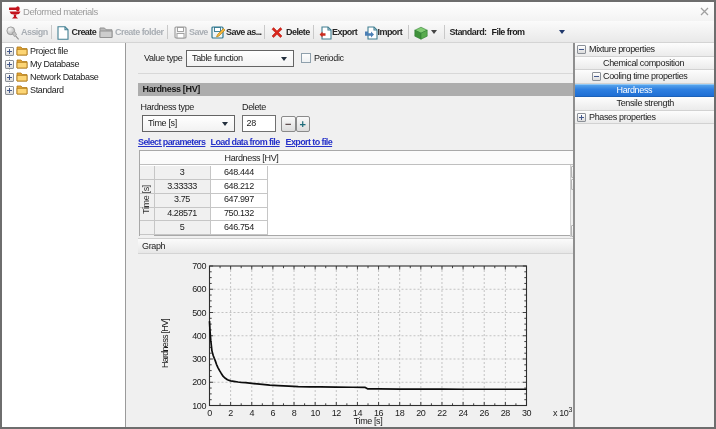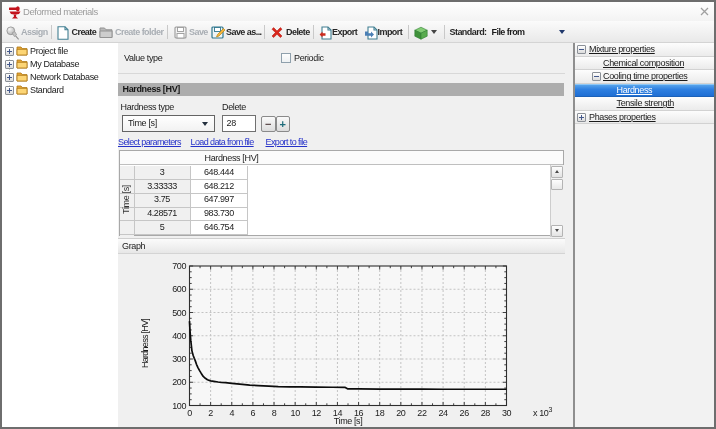--- a/index.html
+++ b/index.html
@@ -16,35 +16,35 @@
 
 #toolbar{position:absolute;left:0;top:19px;width:712px;height:22px;
  background:linear-gradient(#fbfbfb,#e9e9e9);border-bottom:1px solid #d4d4d4;padding-left:24px;}
 .tbtxt{top:5px;font-weight:bold;letter-spacing:-0.55px;color:#262626;}
 .tbgray{color:#a9aeb4;}
 .tsep{position:absolute;top:4px;width:1px;height:14px;background:#c9c9c9;}
 .ticon{position:absolute;top:5px;}
 
 #leftp{position:absolute;left:0;top:41px;width:124px;height:384px;
  background:#ffffff;border-right:1px solid #9a9a9a;}
-#midp{position:absolute;left:116px;top:41px;width:539px;height:384px;
+#midp{position:absolute;left:136px;top:41px;width:539px;height:384px;
  background:#f0f0f0;}
 #rightp{position:absolute;left:571px;top:41px;width:141px;height:384px;
  background:#f2f2f2;border-left:2px solid #8f8f8f;}
 .pm{position:absolute;width:9px;height:9px;border:1px solid #8b9097;
  border-radius:1px;background:linear-gradient(#fff,#dcdcdc);}
 .pm i{position:absolute;left:1px;top:3px;width:5px;height:1px;background:#44598c;}
 .pm b{position:absolute;left:3px;top:1px;width:1px;height:5px;background:#44598c;}
 
 .sel{position:absolute;height:17px;border:1px solid #646464;
  background:linear-gradient(#ffffff,#f2f2f2);}
 .sel .t{left:5px;top:1px;}
 .darr{position:absolute;width:0;height:0;border-left:3.5px solid transparent;
  border-right:3.5px solid transparent;border-top:4px solid #24303e;}
-.link{font-size:9px;letter-spacing:-0.6px;font-weight:normal;color:#2531c9;
+.link{font-size:9px;letter-spacing:-0.6px;font-weight:bold;color:#2531c9;
  text-decoration:underline;position:absolute;white-space:nowrap;line-height:12px;}
 .mbtn{position:absolute;width:14.5px;height:16px;border:1px solid #8a8a8a;
  border-radius:2px;background:linear-gradient(#fafafa,#dcdcdc);text-align:center;
  font-size:11px;font-weight:bold;line-height:14px;}
 #tbl{position:absolute;left:0.5px;top:107px;width:445px;height:86px;
  background:#ffffff;border:1px solid #a8a8a8;}
 .hl{position:absolute;left:0;width:128.5px;height:1px;background:#c6c6c6;}
 .tv{position:absolute;left:14.5px;width:56px;text-align:center;font-size:9px;
  letter-spacing:-0.4px;line-height:13px;color:#1b1b1b;}
 .hv{position:absolute;left:84.5px;font-size:9px;letter-spacing:-0.4px;
@@ -60,21 +60,21 @@
 .da{position:absolute;left:2.5px;top:3.5px;width:0;height:0;
  border-left:2.8px solid transparent;border-right:2.8px solid transparent;
  border-top:3.6px solid #4a4a4a;}
 #graphbar{position:absolute;left:0;top:194.5px;width:447px;height:16.5px;
  background:linear-gradient(#fbfbfb,#e7e7e7);border-top:1px solid #cfcfcf;
  border-bottom:1px solid #d4d4d4;}
 #gsvg{position:absolute;left:0;top:211px;}
 
 .rrow{position:absolute;left:0;width:139px;height:13.5px;
  background:linear-gradient(#fdfdfd,#ebebeb);border-bottom:1px solid #d2d2d2;}
-.rrow .t{top:0px;text-decoration:underline;}
+.rrow .t{top:0px;}
 #selrow{background:linear-gradient(#5fabee 0%,#2e7fe0 45%,#1f6fd4 100%);
  border-bottom:1px solid #1c61b8;box-shadow:inset 0 1px 0 #8ec7f6;}
 #selrow .t{color:#ffffff;}
 </style></head>
 <body>
 <div id="win">
  <div id="titlebar">
   <svg class="ticon" style="left:6px;top:4px" width="14" height="13" viewBox="0 0 14 13">
    <rect x="1" y="1.5" width="8" height="2.6" rx="0.5" fill="#c3121c"></rect>
    <ellipse cx="9.8" cy="2.8" rx="1.9" ry="2.6" fill="#c3121c"></ellipse>
@@ -190,20 +190,24 @@
       </div>
   <svg class="fold" style="position:absolute;left:14px;top:41px" width="12" height="11" viewBox="0 0 12 11">
         <path d="M1 2 h4 l1.3 1.6 h4.7 v6.4 h-10 Z" fill="#e9a83a" stroke="#ad7714" stroke-width="0.8"></path>
         <path d="M1 4.3 h10 v5.7 h-10 Z" fill="#fcd575" stroke="#ad7714" stroke-width="0.8"></path>
       </svg>
   <div class="t" style="left:28px;top:41px">Standard</div>
  </div>
 
  <div id="midp">
   <div class="t" style="left:6px;top:9px">Value type</div>
+  <div class="sel" style="left:48px;top:7px;width:108px">
+        <div class="t">Table function</div>
+        <div class="darr" style="right:6px;top:6px"></div>
+      </div>
   <div style="position:absolute;left:163px;top:10px;width:10px;height:10px;border:1px solid #8fa0ac;background:linear-gradient(#fdfdfd,#eef1f3)"></div>
   <div class="t" style="left:176px;top:9px">Periodic</div>
   <div style="position:absolute;left:0;top:29.5px;width:447px;height:1px;background:#d8d8d8"></div>
   <div style="position:absolute;left:0;top:40px;width:446px;height:13px;background:#adadad">
         <div class="t" style="left:4.5px;font-weight:bold;color:#171717">Hardness [HV]</div>
       </div>
   <div class="t" style="left:2.5px;top:58px">Hardness type</div>
   <div class="t" style="left:104px;top:58px">Delete</div>
   <div class="sel" style="left:4px;top:72px;width:93px">
         <div class="t">Time [s]</div>
@@ -232,21 +236,21 @@
    <div class="hl" style="top:69.3px"></div>
    <div class="hl" style="top:82.6px"></div>
    <div class="t trot">Time [s]</div>
    <div class="tv" style="top:15px">3</div>
         <div class="hv" style="top:15px">648.444</div>
    <div class="tv" style="top:28.7px">3.33333</div>
         <div class="hv" style="top:28.7px">648.212</div>
    <div class="tv" style="top:42.4px">3.75</div>
         <div class="hv" style="top:42.4px">647.997</div>
    <div class="tv" style="top:56.1px">4.28571</div>
-        <div class="hv" style="top:56.1px">983.730</div>
+        <div class="hv" style="top:56.1px">750.132</div>
    <div class="tv" style="top:69.8px">5</div>
         <div class="hv" style="top:69.8px">646.754</div>
    <div style="position:absolute;left:430.5px;top:14px;width:13.5px;height:72px;background:#f0f0f0;border-left:1px solid #cdcdcd"></div>
    <div class="sbtn" style="top:14.5px">
           <span class="ua"></span>
         </div>
    <div style="position:absolute;left:431.5px;top:27.5px;width:12px;height:11.5px;background:linear-gradient(#fdfdfd,#e8e8e8);border:1px solid #b4b4b4;border-radius:1px"></div>
    <div class="sbtn" style="top:73.5px">
           <span class="da"></span>
         </div>

